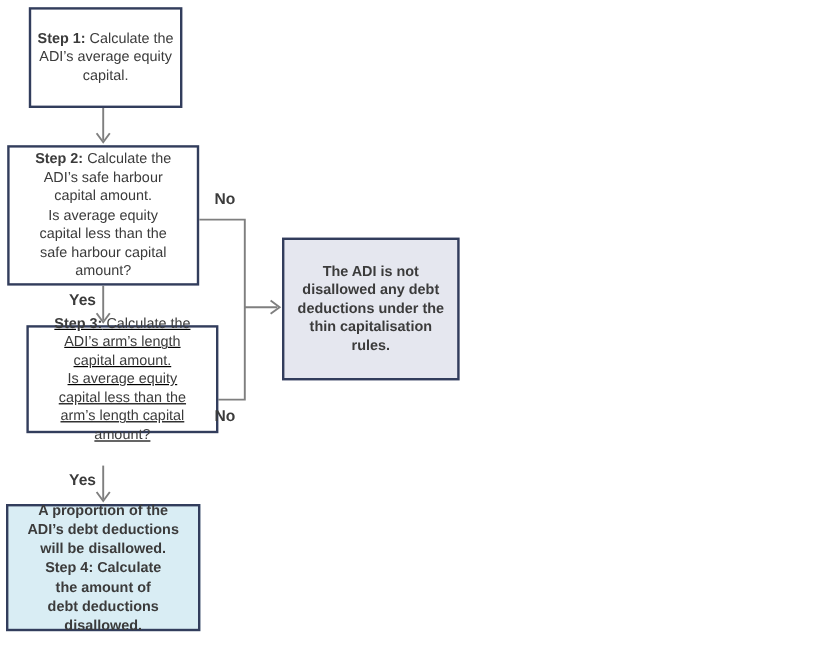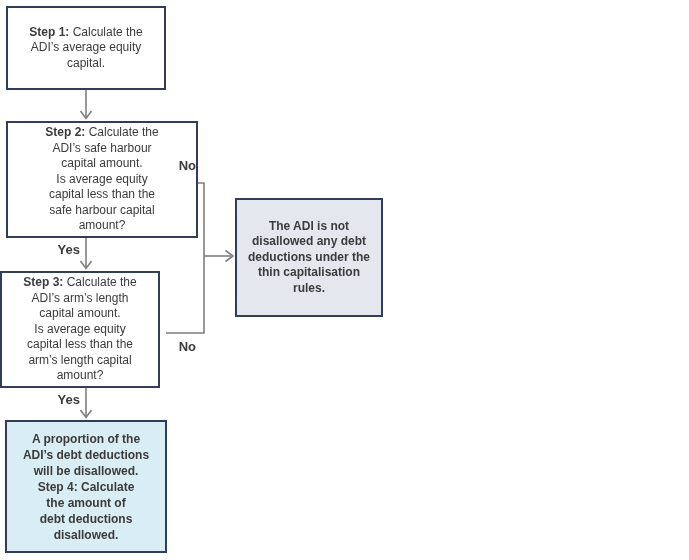--- a/index.html
+++ b/index.html
@@ -38,30 +38,30 @@
     text-align: center;
   }
   .box .box-text {
     white-space: pre-line;
     font-size: 12px;
     line-height: 15.5px;
     color: var(--text-dark, #3b3b3b);
   }
   .box .bold { font-weight: bold; }
   .decision { background: var(--decision-fill, #ffffff); }
-  .box-step1   { left: 6px;   top: 6px;   width: 160px; height: 84px; }
-  .box-step2   { left: 6px;   top: 121px; width: 192px; height: 117px; }
-  .box-step3   { left: 0;   top: 271px; width: 160px; height: 117px; }
+  .box-step1   { left: 24px;   top: 6px;   width: 128px; height: 84px; }
+  .box-step2   { left: 6px;   top: 121px; width: 160px; height: 117px; }
+  .box-step3   { left: 22px;   top: 271px; width: 160px; height: 90px; text-decoration: underline; }
   .box-outcome {
     left: 235px; top: 198px; width: 148px; height: 119px;
     background: var(--outcome-neutral-fill, #e5e7ef);
   }
   .box-outcome .box-text { font-weight: bold; }
   .box-step4 {
-    left: 5px; top: 420px; width: 162px; height: 133px;
+    left: 5px; top: 420px; width: 162px; height: 106px;
     background: var(--outcome-final-fill, #d9edf4);
   }
   .box-step4 .box-text { font-weight: bold; line-height: 16px; }
   .edge-label {
     position: absolute;
     font-size: 13px;
     font-weight: bold;
     color: var(--text-dark, #3b3b3b);
     text-align: right;
   }

